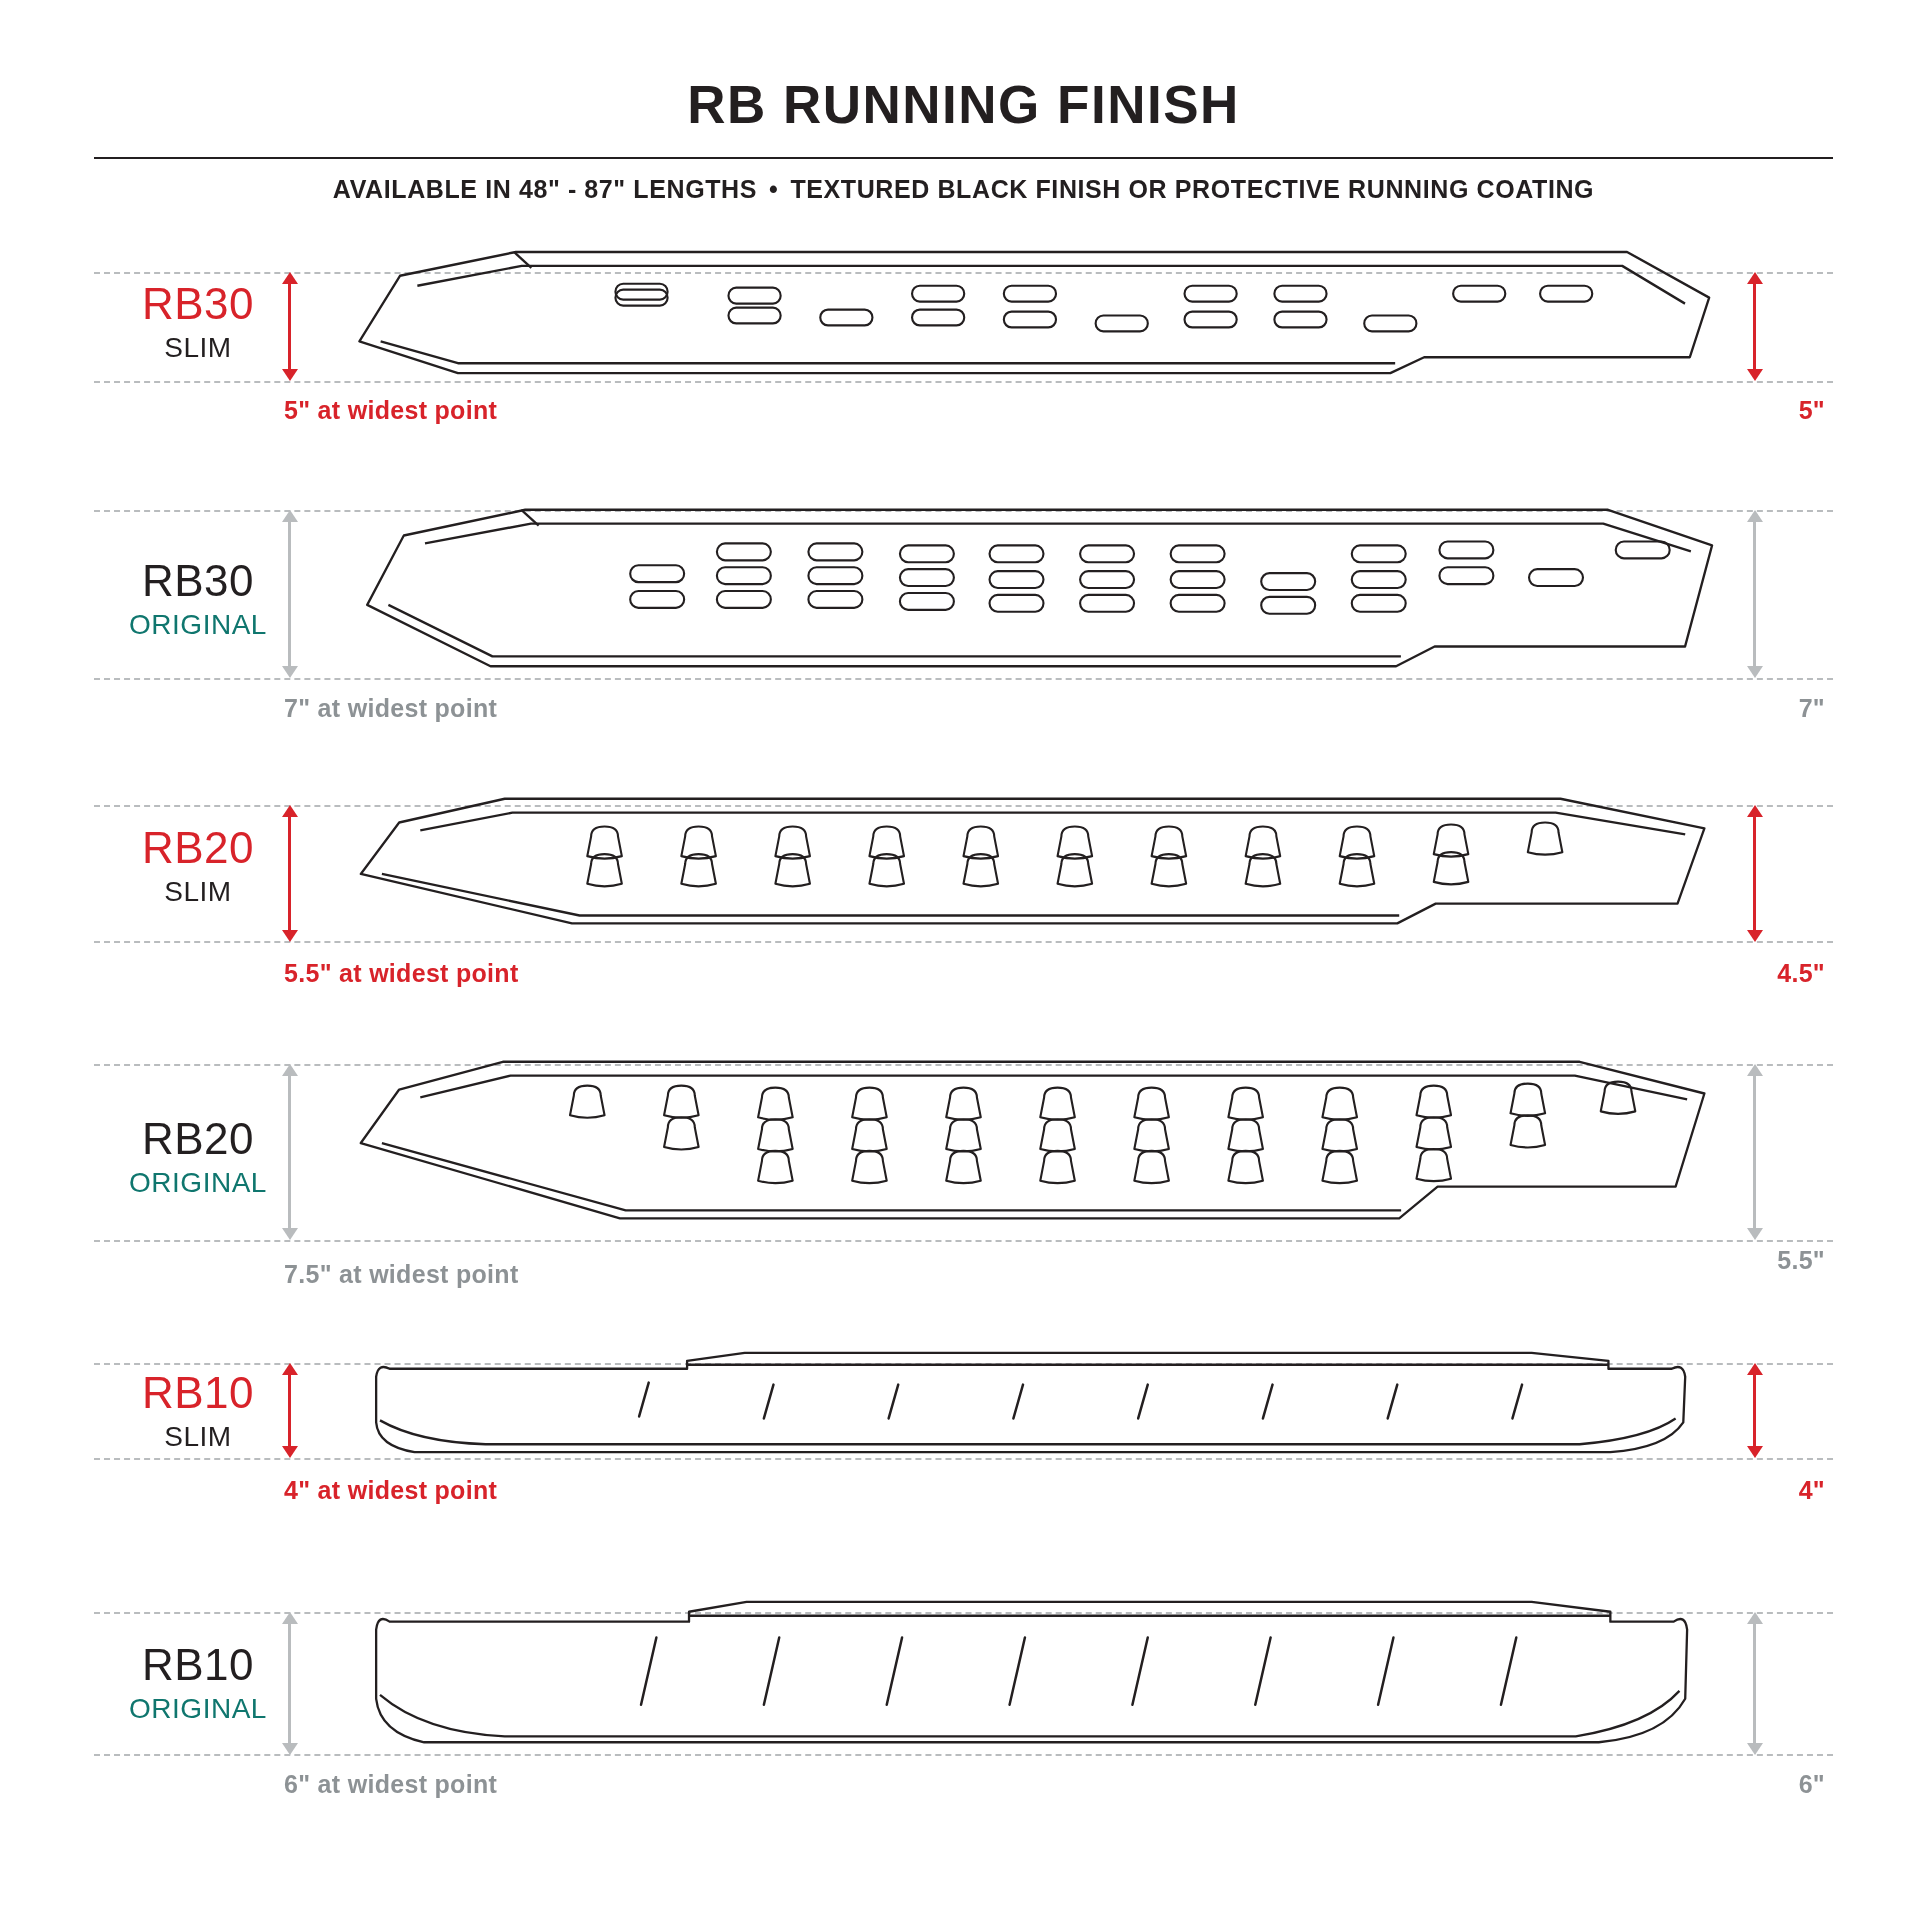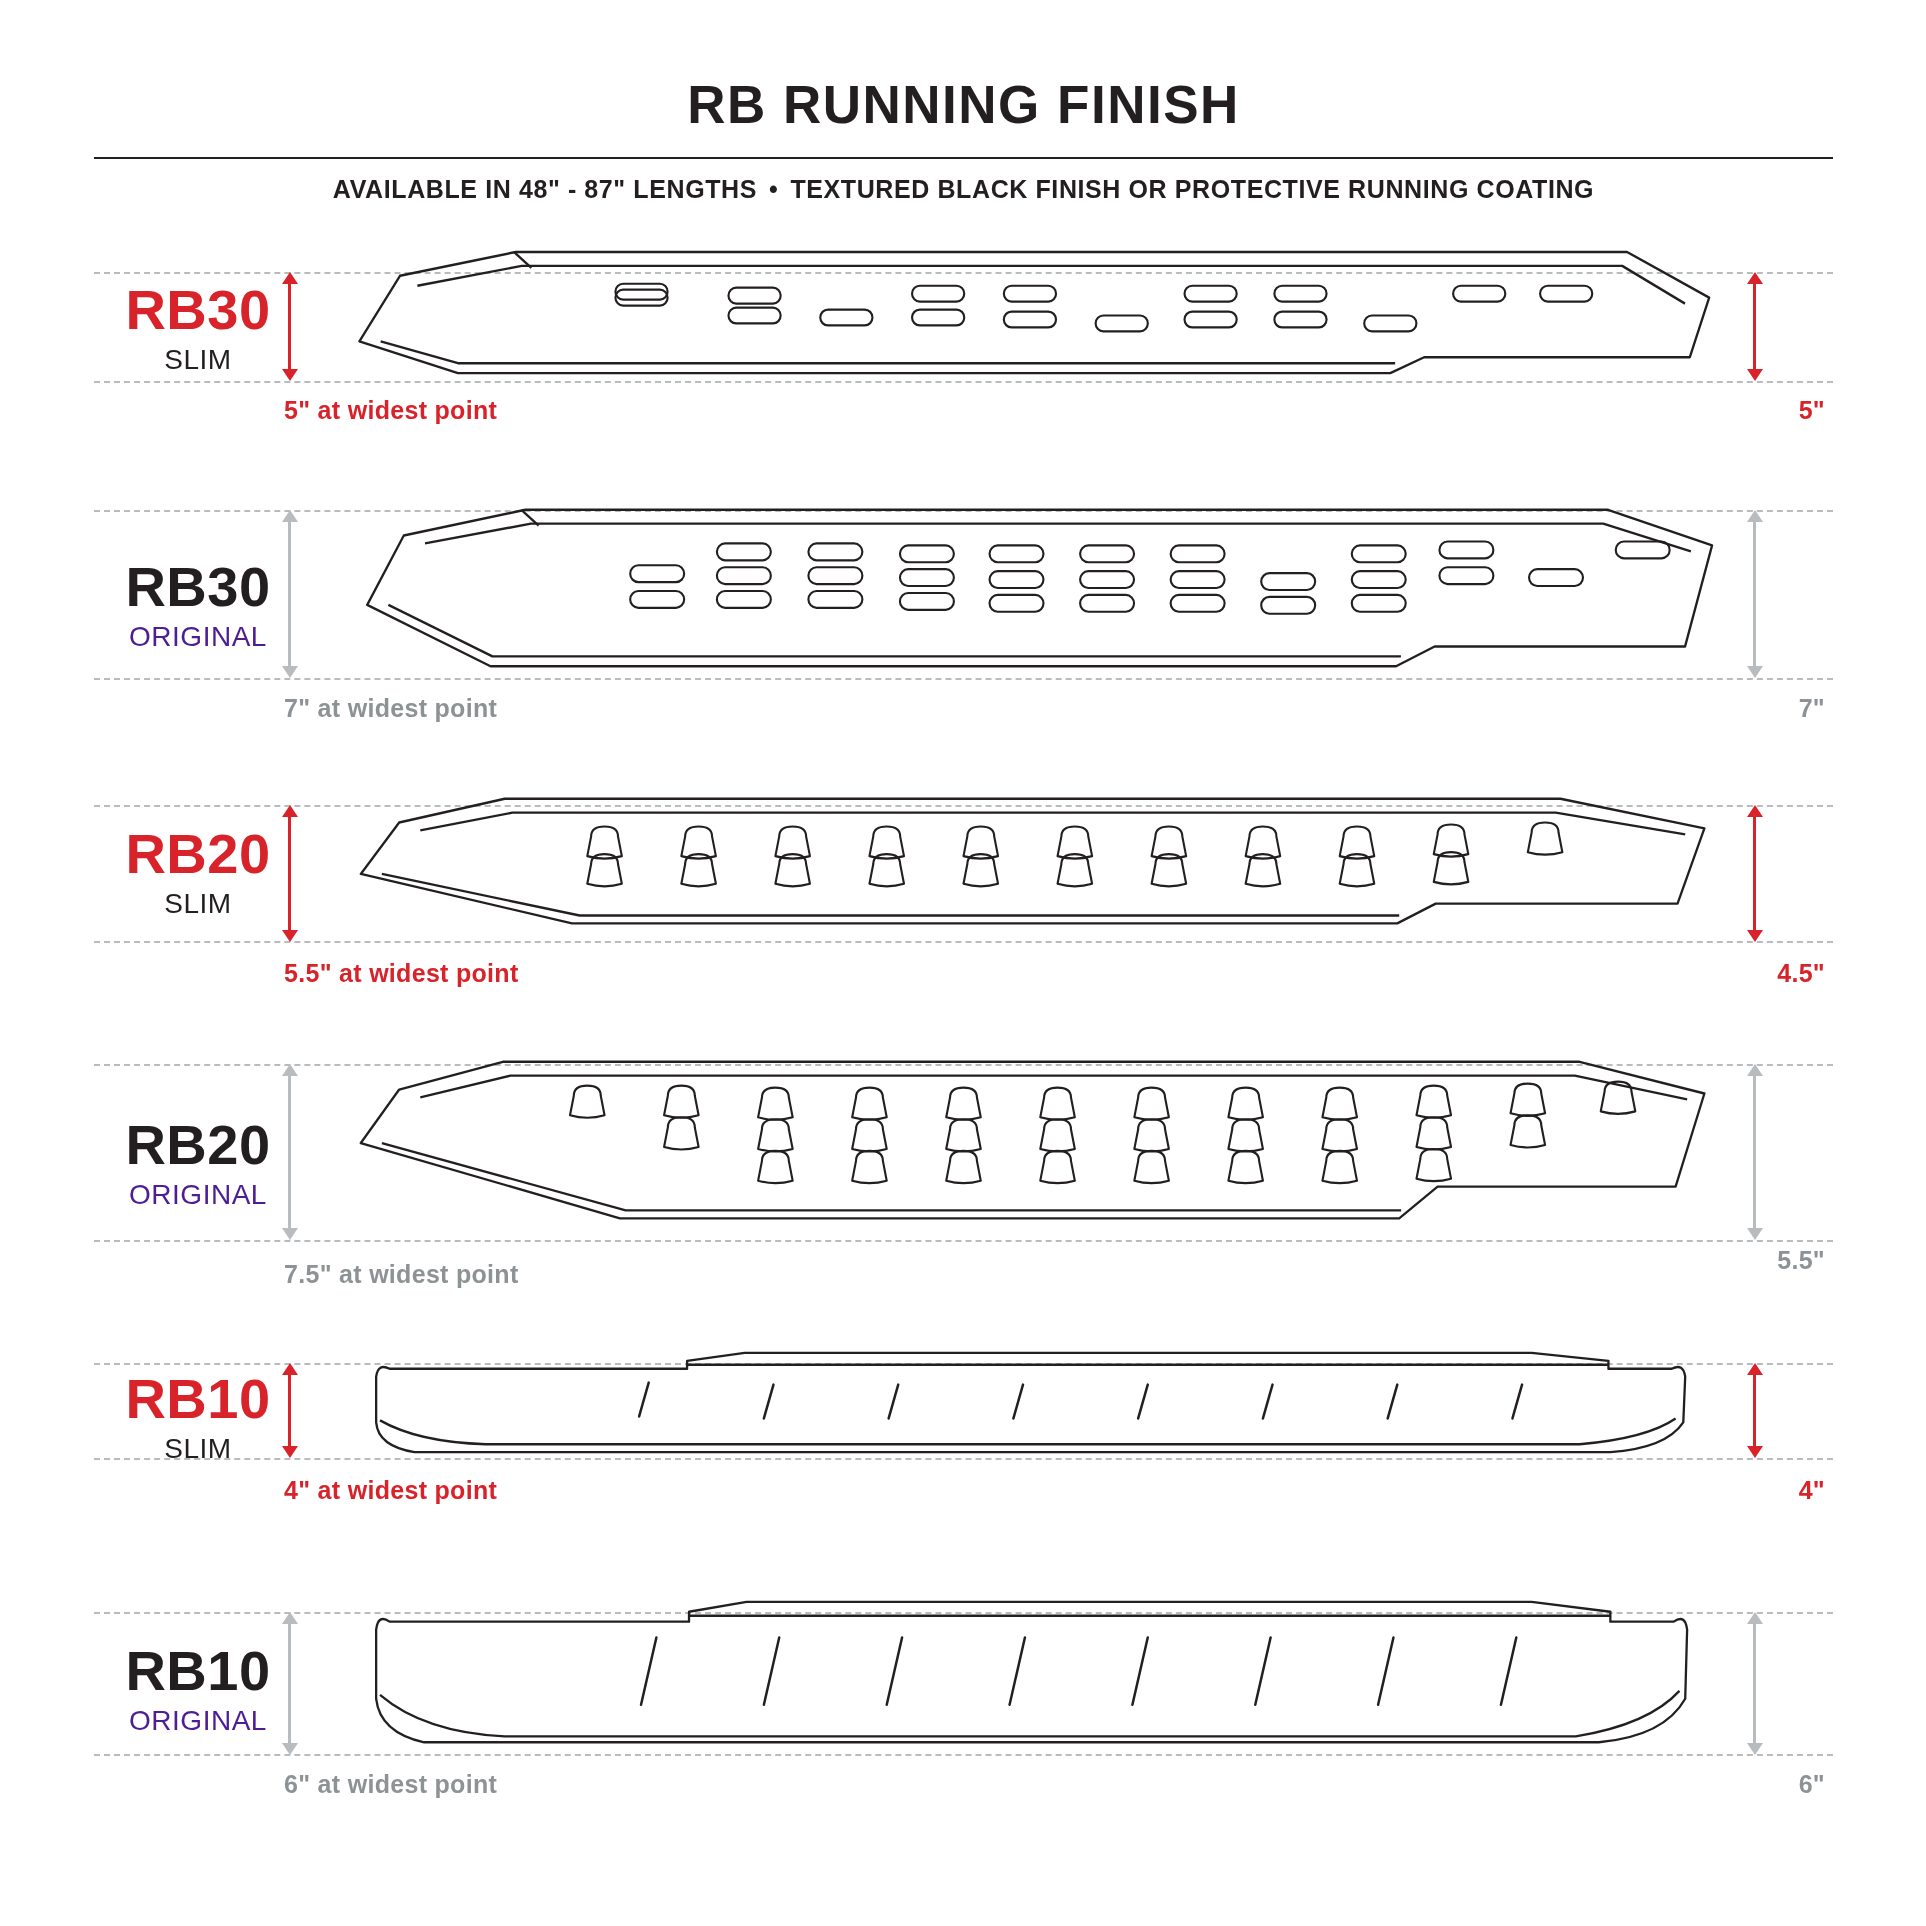--- a/index.html
+++ b/index.html
@@ -77,35 +77,35 @@
   }
 
   
   .label {
     position: absolute;
     left: 10px;
     text-align: center;
     width: 188px;
   }
   .label .model {
-    font-size: 56px;
-    font-weight: bold;
+    font-size: 44px;
+    font-weight: normal;
     line-height: 1;
     letter-spacing: 0.5px;
   }
   .label .variant {
     font-size: 28px;
     line-height: 1.25;
     letter-spacing: 0.5px;
     margin-top: 4px;
   }
   .label.red .model { color: #d8232a; }
   .label.red .variant { color: #231f20; }
   .label.dark .model { color: #231f20; }
-  .label.dark .variant { color: #4c1d95; }
+  .label.dark .variant { color: #0f766e; }
 
   
   .arrow {
     position: absolute;
     width: 2px;
   }
   .arrow .shaft {
     position: absolute;
     left: 0; right: 0;
     top: 9px; bottom: 9px;

